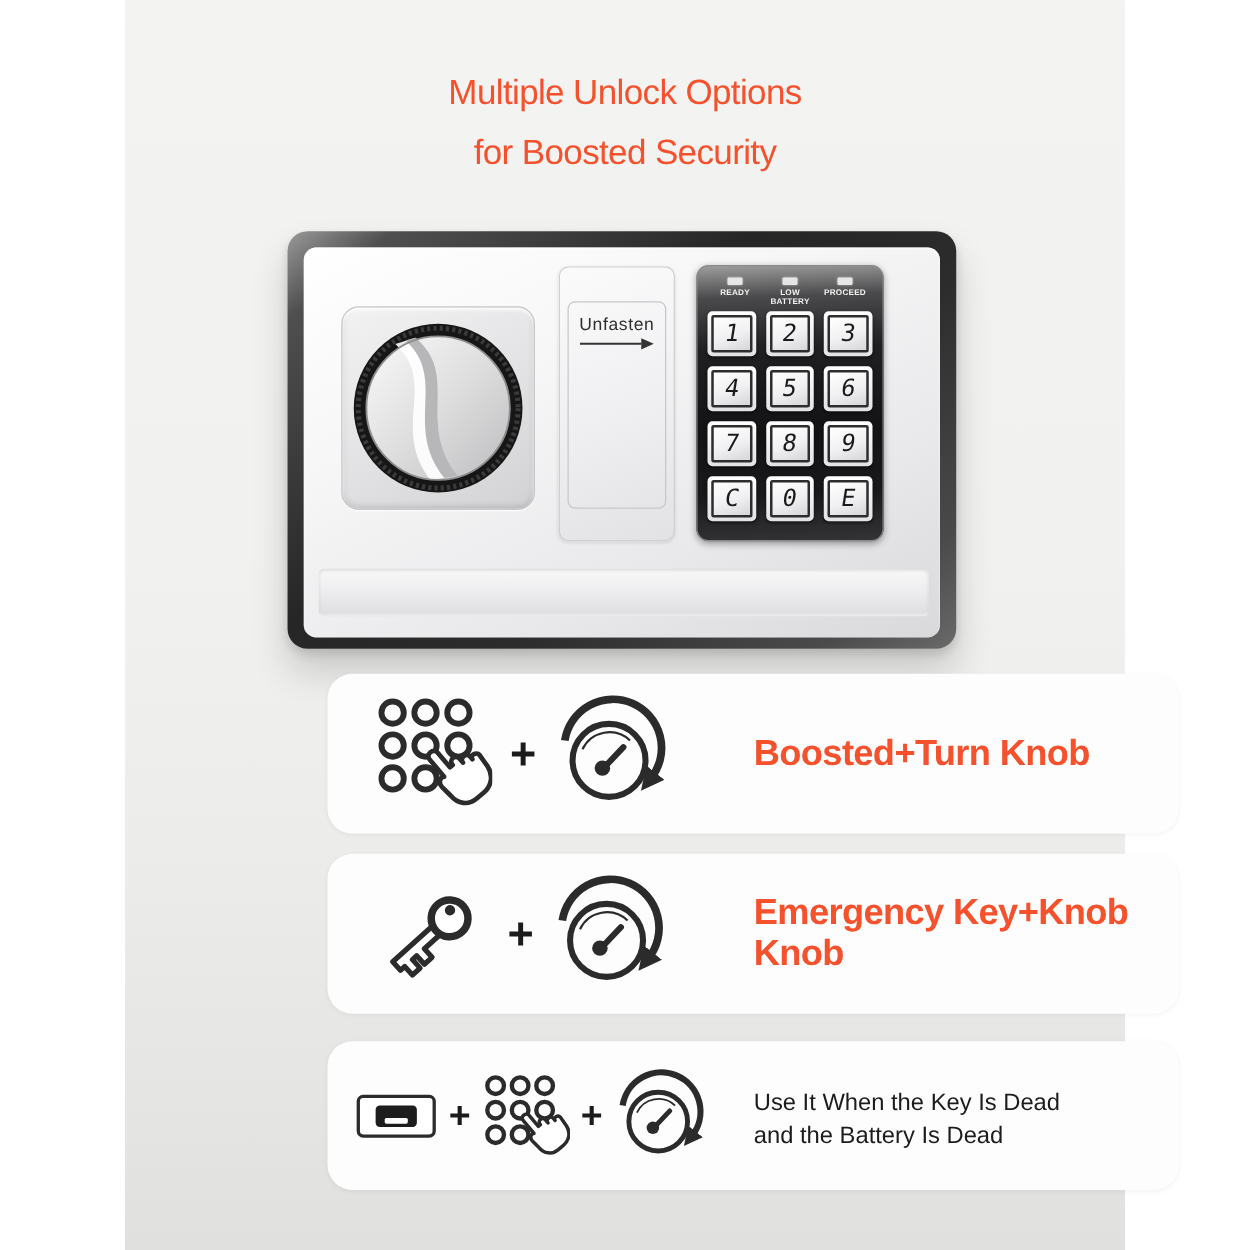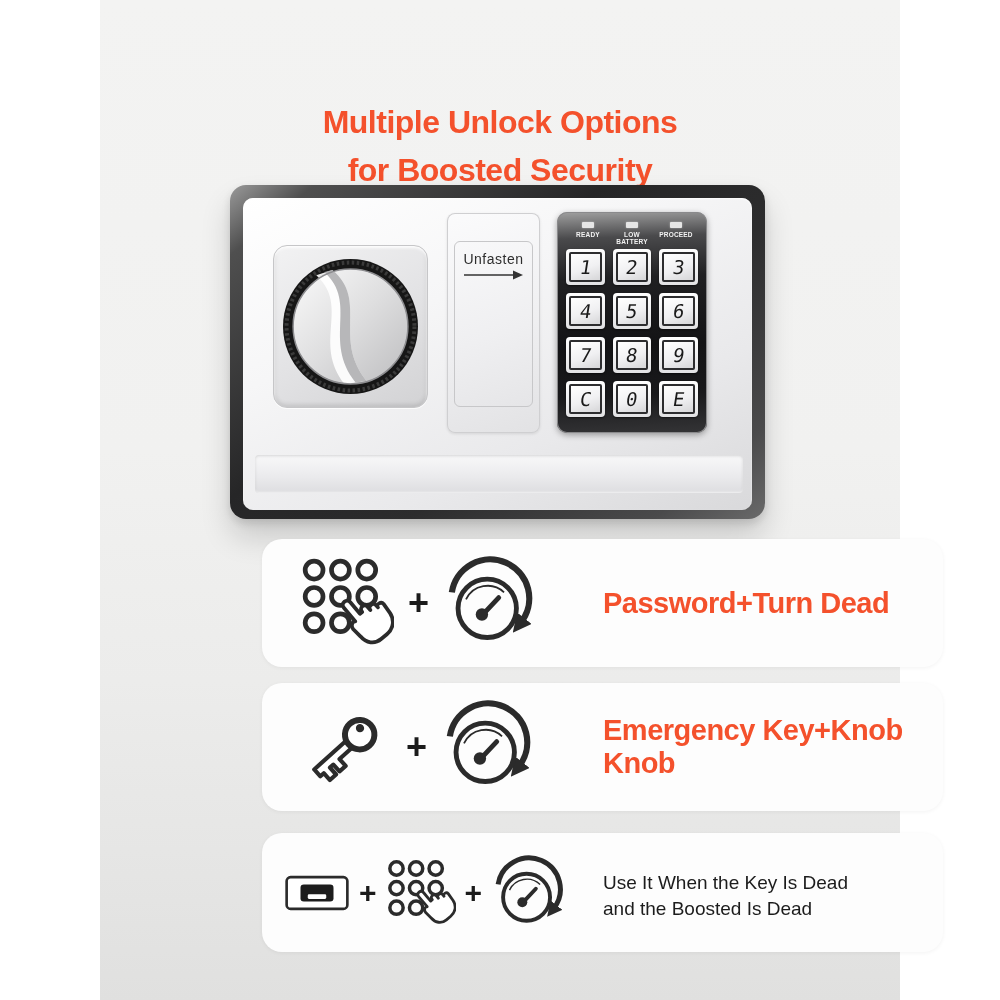--- a/index.html
+++ b/index.html
@@ -4,21 +4,21 @@
 <style>
   * { margin:0; padding:0; box-sizing:border-box; }
   html,body { width:1000px; height:1000px; background:#ffffff; font-family:"Liberation Sans", sans-serif; }
   .page { position:relative; width:1000px; height:1000px; background:#ffffff; overflow:hidden; }
 
   .canvas { position:absolute; left:100px; top:0; width:800px; height:1000px;
     background:linear-gradient(180deg,#f3f3f2 0%, #f1f1f0 45%, #ececeb 68%, #e6e6e5 85%, #e0e0df 100%); }
 
   
   .title { position:absolute; left:0; top:50px; width:100%; text-align:center;
-    font-size:32px; line-height:48px; font-weight:bold; letter-spacing:-0.5px; color:#F4512C;margin-top:48px; }
+    font-size:28px; line-height:48px; font-weight:normal; letter-spacing:-0.5px; color:#F4512C; }
 
   
   .safe { position:absolute; left:130px; top:185px; width:535px; height:334px; }
   .safe-frame { position:absolute; inset:0; border-radius:16px;
     background:linear-gradient(140deg,#9a9a9a 0%, #4f4f4f 9%, #262627 40%, #2c2c2d 62%, #4a4a4b 88%, #6a6a6a 100%);
     box-shadow:0 18px 30px rgba(0,0,0,0.16), 0 4px 8px rgba(0,0,0,0.12); }
   .safe-face { position:absolute; left:13px; top:13px; right:13px; bottom:9px; border-radius:10px;
     background:linear-gradient(155deg,#ffffff 0%, #f6f6f7 35%, #e9e9eb 70%, #d9d9db 100%);
     box-shadow:inset 0 1px 2px rgba(255,255,255,0.9); }
 
@@ -257,21 +257,21 @@
       <div class="icon-zone">
         <svg class="ico" width="94" height="94">
             <use href="#icon-keypad-tap"></use>
           </svg>
         <span class="plus">+</span>
         <svg class="ico" width="92" height="94">
             <use href="#icon-knob"></use>
           </svg>
       </div>
       <div class="text-zone">
-        <div class="card-title">Password+Turn Dead</div>
+        <div class="card-title">Boosted+Turn Knob</div>
       </div>
     </div>
 
     <div class="card card2">
       <div class="icon-zone">
         <svg class="ico" width="92" height="92">
             <use href="#icon-key"></use>
           </svg>
         <span class="plus">+</span>
         <svg class="ico" width="92" height="94">
@@ -293,19 +293,19 @@
             <use href="#icon-keypad-tap"></use>
           </svg>
         <span class="plus">+</span>
         <svg class="ico" width="74" height="76">
             <use href="#icon-knob"></use>
           </svg>
       </div>
       <div class="text-zone">
         <div class="card-sub">
           <div>Use It When the Key Is Dead</div>
-          <div>and the Boosted Is Dead</div>
+          <div>and the Battery Is Dead</div>
         </div>
       </div>
     </div>
 
   </div>
 </div>
 
 </body></html>

